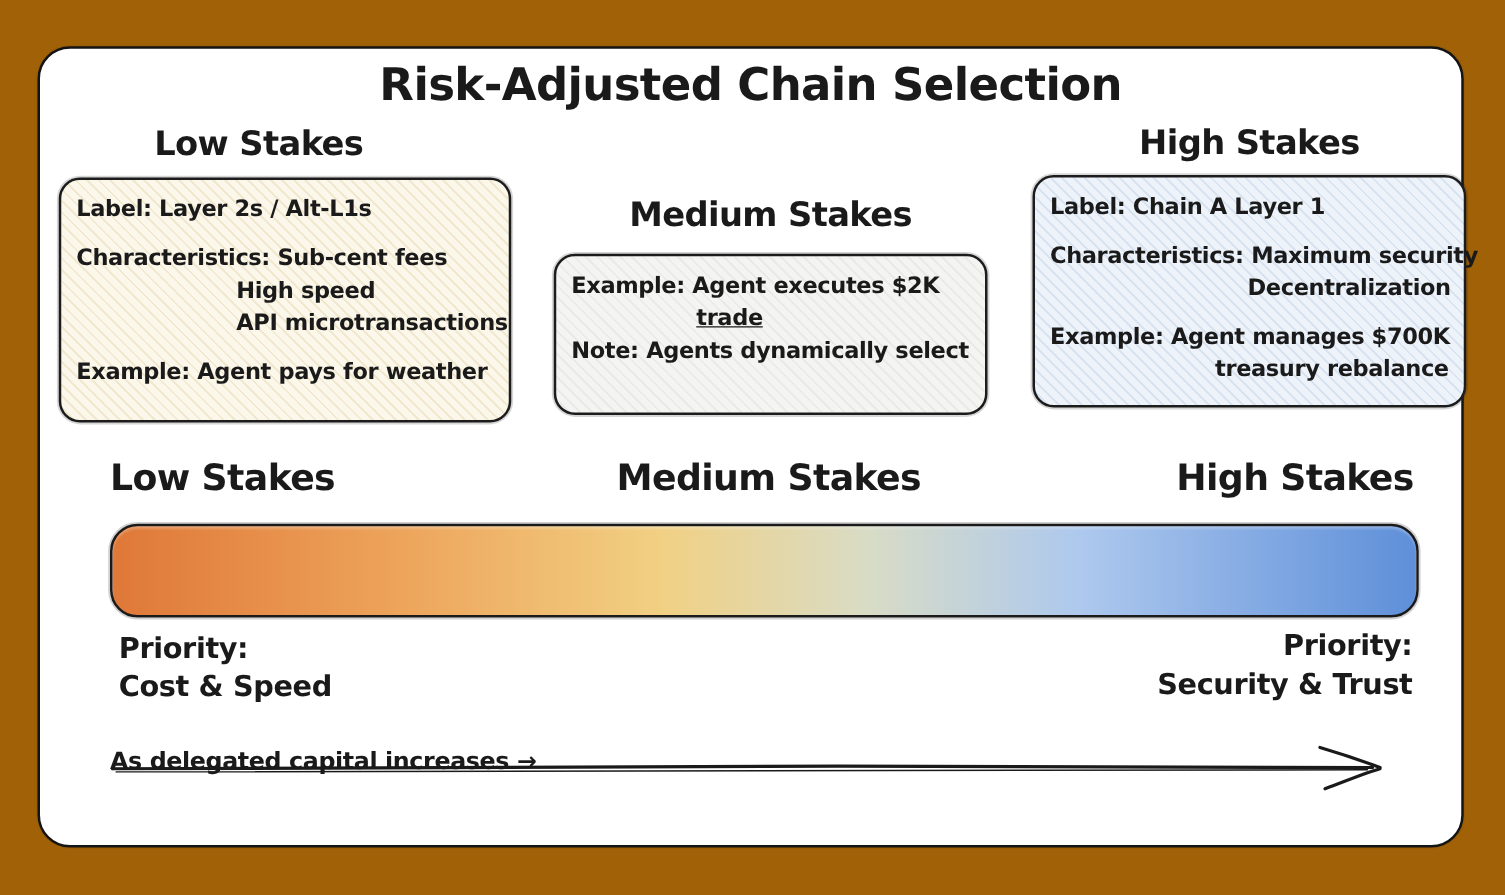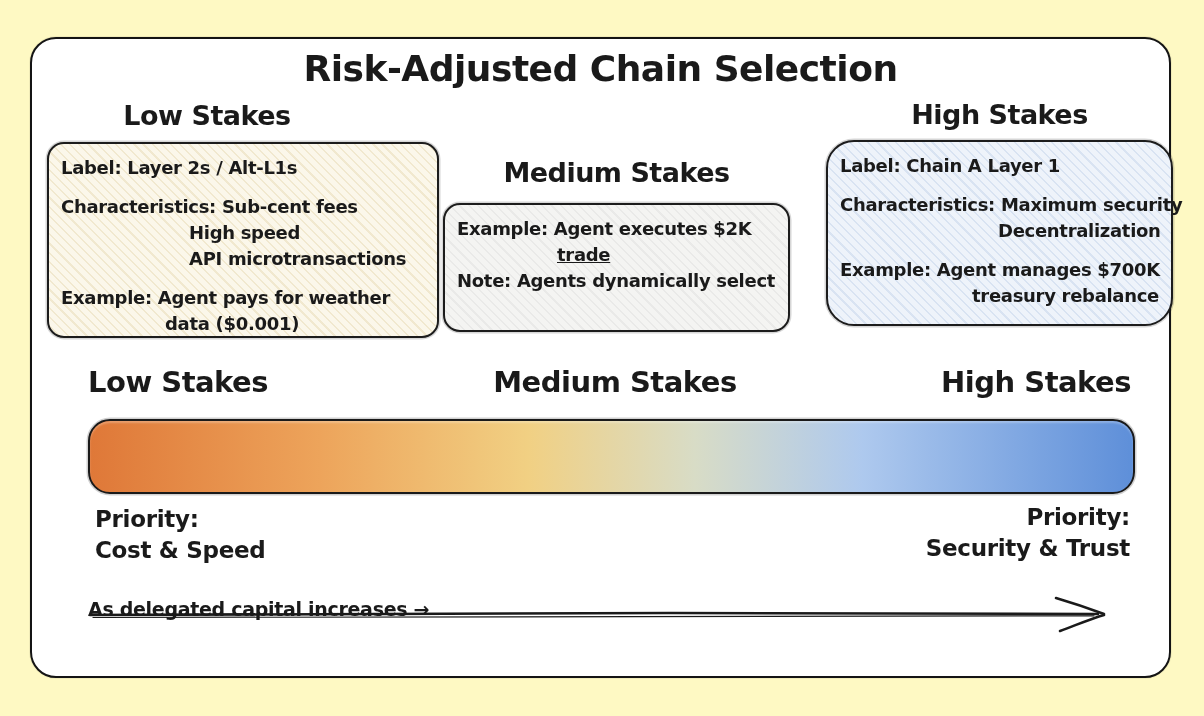--- a/index.html
+++ b/index.html
@@ -3,21 +3,21 @@
 <meta charset="utf-8">
 <style>
   * { margin:0; padding:0; box-sizing:border-box; }
   html,body { background:#ffffff; }
   body {
     width:1204px; height:716px;
     font-family:"DejaVu Sans", sans-serif;
     color:#1a1a1a;
     overflow:hidden;
   }
-  .stage { position:relative; width:1204px; height:716px; background:#fef9c3; }
+  .stage { position:relative; width:1204px; height:716px; background:#a16207; }
 
   .frame {
     position:absolute; left:30px; top:37px; width:1141px; height:641px;
     border:2.6px solid #141414; border-radius:26px;
     box-shadow:0 0 0 1px rgba(20,20,20,0.06);
     background:#ffffff;
   }
 
   .title {
     position:absolute; left:30px; top:48px; width:1141px;
@@ -32,31 +32,30 @@
   .card-header.med  { left:443px; width:347px; top:157px; }
   .card-header.high { left:826px; width:347px; top:99px;  }
 
   .card {
     position:absolute; border:2.2px solid #1c1c1c; border-radius:17px;
     box-shadow:0 0 0 1.5px rgba(28,28,28,0.18);
     padding:11px 12px; font-size:18px; font-weight:600;
     line-height:26px; letter-spacing:-0.3px; white-space:nowrap;
   }
   .card.low {
-    left:47px; top:142px; width:392px; height:196px;
+    left:47px; top:142px; width:362px; height:196px;
     background-image:repeating-linear-gradient(45deg, rgba(205,180,110,0.22) 0 1.6px, transparent 1.6px 6.5px);
   }
   .card.med {
     left:443px; top:203px; width:347px; height:129px;
     background-image:repeating-linear-gradient(45deg, rgba(0,0,0,0.045) 0 1.6px, transparent 1.6px 6.5px);
   }
   .card.high {
     left:826px; top:140px; width:347px; height:186px;
     background-image:repeating-linear-gradient(45deg, rgba(120,155,205,0.18) 0 1.6px, transparent 1.6px 6.5px);
-    border-radius:28px;
   }
   .row.gap { margin-top:13px; }
   .ind-chars-low { padding-left:128px; }
   .ind-ex-low    { padding-left:104px; }
   .ind-ex-med    { padding-left:100px;text-decoration:underline; }
   .ind-chars-high{ padding-left:158px;text-align:right; }
   .ind-ex-high   { padding-left:108px;text-align:right; }
 
   .spec-label {
     position:absolute; top:365px;
@@ -96,21 +95,20 @@
 
   <div class="title">Risk-Adjusted Chain Selection</div>
 
   <div class="card-header low">Low Stakes</div>
   <div class="card low" style="background-color: rgb(251, 247, 234);">
     <div class="row">Label: Layer 2s / Alt-L1s</div>
     <div class="row gap">Characteristics: Sub-cent fees</div>
     <div class="row ind-chars-low">High speed</div>
     <div class="row ind-chars-low">API microtransactions</div>
     <div class="row gap">Example: Agent pays for weather</div>
-    <div class="row ind-ex-low">data ($0.001)</div>
   </div>
 
   <div class="card-header med">Medium Stakes</div>
   <div class="card med" style="background-color: rgb(244, 244, 242);">
     <div class="row">Example: Agent executes $2K</div>
     <div class="row ind-ex-med">trade</div>
     <div class="row">Note: Agents dynamically select</div>
   </div>
 
   <div class="card-header high">High Stakes</div>

